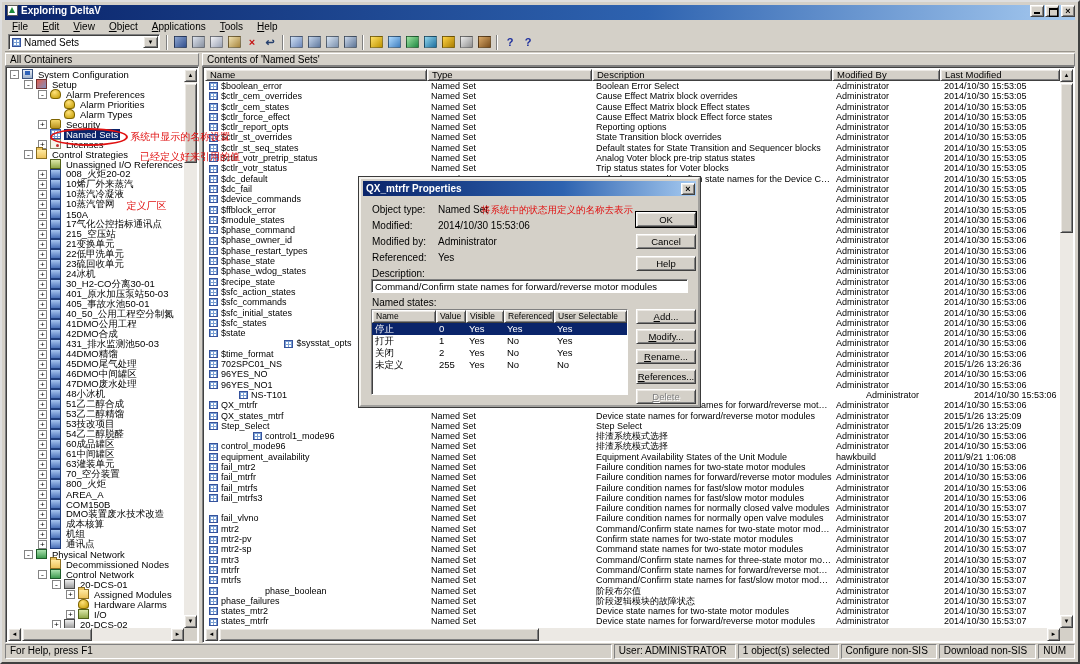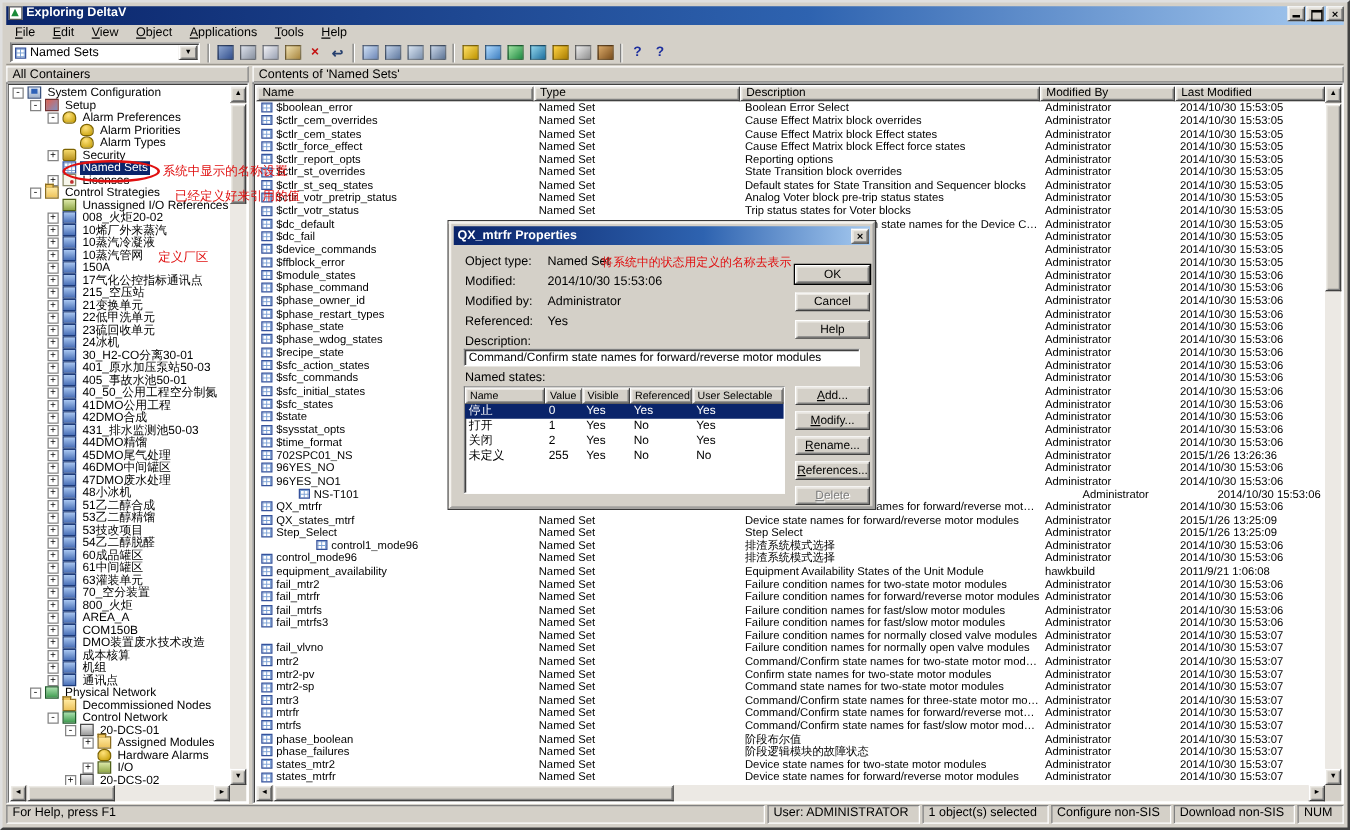--- a/index.html
+++ b/index.html
@@ -764,21 +764,21 @@
             <div class="td namecell" style="width: 222px;">
               <span class="icon icon-grid"></span>
               <span>$state</span>
             </div>
             <div class="td" style="width: 165px;">Named Set</div>
             <div class="td" style="width: 240px;"></div>
             <div class="td" style="width: 108px;">Administrator</div>
             <div class="td" style="flex: 1 1 0%;">2014/10/30 15:53:06</div>
           </div>
           <div class="trow">
-            <div class="td namecell" style="width: 222px;">
+            <div class="td namecell" style="width: 222px; justify-content: center;">
               <span class="icon icon-grid"></span>
               <span>$sysstat_opts</span>
             </div>
             <div class="td" style="width: 165px;">Named Set</div>
             <div class="td" style="width: 240px;"></div>
             <div class="td" style="width: 108px;">Administrator</div>
             <div class="td" style="flex: 1 1 0%;">2014/10/30 15:53:06</div>
           </div>
           <div class="trow">
             <div class="td namecell" style="width: 222px;">
@@ -1004,21 +1004,21 @@
             <div class="td namecell" style="width: 222px;">
               <span class="icon icon-grid"></span>
               <span>mtrfs</span>
             </div>
             <div class="td" style="width: 165px;">Named Set</div>
             <div class="td" style="width: 240px;">Command/Confirm state names for fast/slow motor modules</div>
             <div class="td" style="width: 108px;">Administrator</div>
             <div class="td" style="flex: 1 1 0%;">2014/10/30 15:53:07</div>
           </div>
           <div class="trow">
-            <div class="td namecell" style="width: 222px;">
+            <div class="td namecell" style="width: 222px; gap: 44px;">
               <span class="icon icon-grid"></span>
               <span>phase_boolean</span>
             </div>
             <div class="td" style="width: 165px;">Named Set</div>
             <div class="td" style="width: 240px;">阶段布尔值</div>
             <div class="td" style="width: 108px;">Administrator</div>
             <div class="td" style="flex: 1 1 0%;">2014/10/30 15:53:07</div>
           </div>
           <div class="trow">
             <div class="td namecell" style="width: 222px;">

